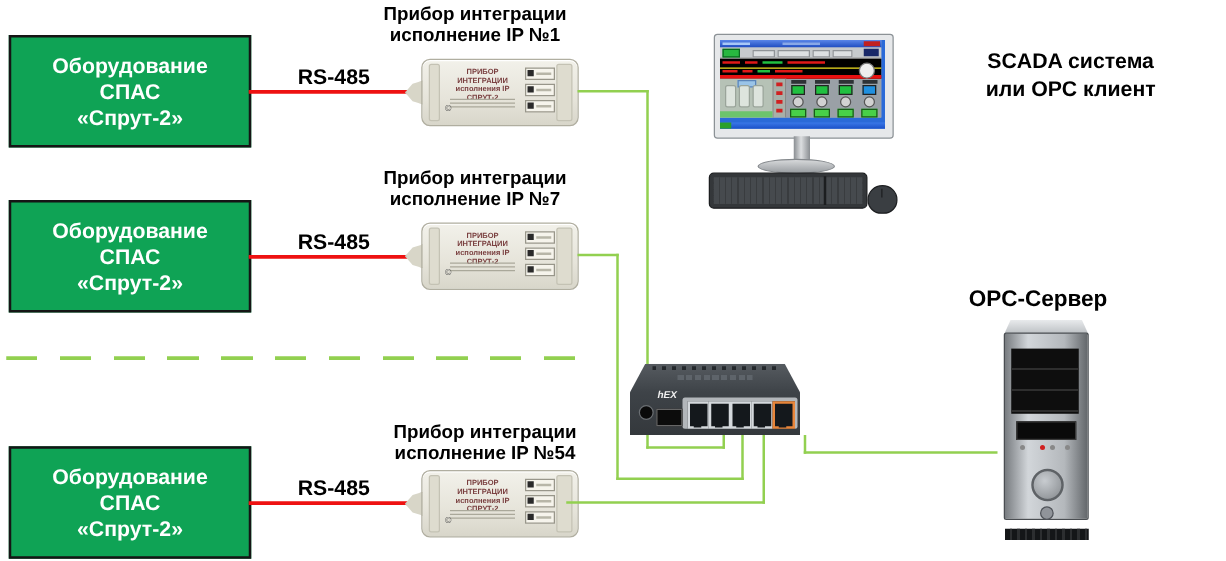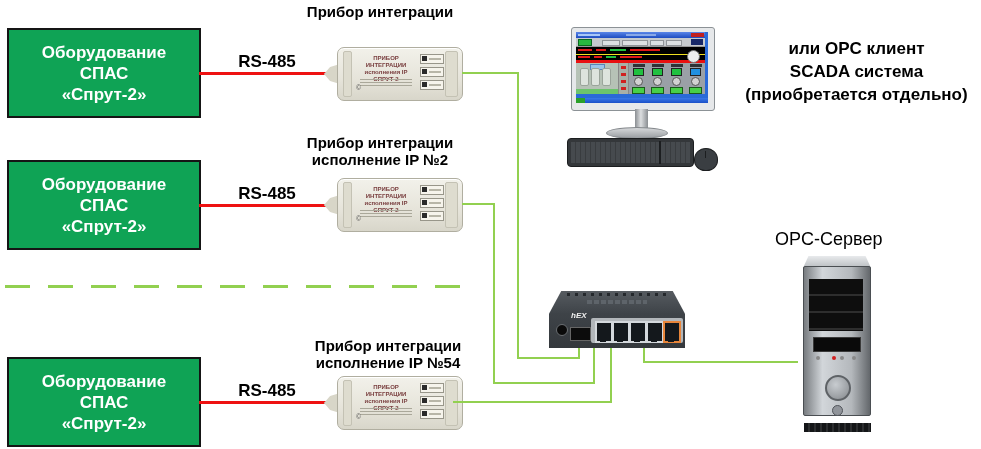--- a/index.html
+++ b/index.html
@@ -13,21 +13,21 @@
 
   
   .rl{position:absolute;height:3px;background:#ee1111;}
   .gl{position:absolute;background:#92d050;}
   .dashed-line{position:absolute;left:5px;top:285px;width:461px;height:3px;
     background:repeating-linear-gradient(90deg,#92d050 0 25px,rgba(0,0,0,0) 25px 43px);}
 
   
   .dev-label{position:absolute;width:180px;text-align:center;font-weight:bold;font-size:15px;line-height:17px;color:#000;}
   .rs485{position:absolute;width:72px;text-align:center;font-weight:bold;font-size:17px;color:#000;}
-  .big-label{position:absolute;font-weight:normal;font-size:17px;color:#000;}
+  .big-label{position:absolute;font-weight:bold;font-size:17px;color:#000;}
 
   
   .device{position:absolute;width:124px;height:52px;background:linear-gradient(180deg,#f2f1ea,#e6e4da 60%,#d8d6ca);
           border:1px solid #b0aea0;border-radius:7px;box-shadow:inset 0 1px 0 #fff;}
   .device .cap-l{position:absolute;left:5px;top:3px;bottom:3px;width:7px;background:#dedccf;border-radius:2px;border:1px solid #c4c2b4;}
   .device .cap-r{position:absolute;right:4px;top:3px;bottom:3px;width:11px;background:#dedccf;border-radius:2px;border:1px solid #c4c2b4;}
   .device .face-text{position:absolute;left:17px;top:7px;width:62px;text-align:center;
                      font-size:6px;line-height:7px;font-weight:bold;color:#7a4040;}
   .device .fine{position:absolute;left:22px;top:31px;width:52px;}
   .device .fine i{display:block;height:1px;background:#aaa89a;margin-bottom:2px;}
@@ -85,21 +85,21 @@
   .keyboard .keys{position:absolute;left:3px;top:3px;right:3px;bottom:3px;
     background-image:repeating-linear-gradient(90deg,#4a4e52 0 4px,#3a3d40 4px 5px),
                      repeating-linear-gradient(180deg,#4a4e52 0 4px,#3a3d40 4px 5px);
     opacity:.85;}
   .keyboard .div{position:absolute;right:32px;top:2px;bottom:2px;width:2px;background:#1c1e20;}
   .mouse{position:absolute;left:694px;top:148px;width:22px;height:21px;background:#3a3e42;
          border-radius:50% 50% 46% 46%;border:1px solid #1c1e20;}
   .mouse i{position:absolute;left:10px;top:2px;width:1px;height:7px;background:#1c1e20;}
 
   
-  .switch{position:absolute;left:549px;top:291px;width:136px;height:57px;
+  .switch{position:absolute;left:504px;top:291px;width:136px;height:57px;
           background:linear-gradient(180deg,#565b60,#3e4348 40%,#34383c);
           clip-path:polygon(9% 0,91% 0,100% 40%,100% 100%,0 100%,0 40%);}
   .switch .vents{position:absolute;left:18px;top:2px;width:100px;height:3px;
     background:repeating-linear-gradient(90deg,#24282c 0 3px,rgba(0,0,0,0) 3px 8px);}
   .switch .brand{position:absolute;left:38px;top:9px;width:60px;height:4px;
     background:repeating-linear-gradient(90deg,#5e646a 0 5px,rgba(0,0,0,0) 5px 7px);}
   .switch .hex{position:absolute;left:22px;top:21px;font-size:8px;line-height:8px;font-style:italic;
                font-weight:bold;color:#f0f0f0;}
   .switch .panel{position:absolute;left:42px;top:27px;width:92px;height:25px;background:#b2b6ba;border-radius:2px;}
   .switch .power{position:absolute;left:7px;top:33px;width:10px;height:10px;border-radius:50%;
@@ -155,24 +155,25 @@
 
   <div class="rl" style="left:199px;top:72px;width:128px;"></div>
   <div class="rl" style="left:199px;top:204px;width:128px;"></div>
   <div class="rl" style="left:199px;top:401px;width:128px;"></div>
   <div class="rs485" style="left:231px;top:52px;">RS-485</div>
   <div class="rs485" style="left:231px;top:184px;">RS-485</div>
   <div class="rs485" style="left:231px;top:381px;">RS-485</div>
 
   <div class="dev-label" style="left:290px;top:3px;">
     <div>Прибор интеграции</div>
+    <div>исполнение IP №1</div>
   </div>
   <div class="dev-label" style="left:290px;top:134px;">
     <div>Прибор интеграции</div>
-    <div>исполнение IP №2</div>
+    <div>исполнение IP №7</div>
   </div>
   <div class="dev-label" style="left:298px;top:337px;">
     <div>Прибор интеграции</div>
     <div>исполнение IP №54</div>
   </div>
 
   <div class="plug" style="left:324px;top:64px;"></div>
   <div class="device" style="left:337px;top:47px;">
     <i class="cap-l"></i>
     <i class="cap-r"></i>
@@ -363,23 +364,22 @@
   <div class="stand-base"></div>
   <div class="keyboard">
     <div class="keys"></div>
     <div class="div"></div>
   </div>
   <div class="mouse">
       <i></i>
     </div>
 
   <div class="scada-note">
+    <div>SCADA система</div>
     <div>или OPC клиент</div>
-    <div>SCADA система</div>
-    <div>(приобретается отдельно)</div>
   </div>
 
   <div class="switch">
     <i class="vents"></i>
     <i class="brand"></i>
     <span class="hex">hEX</span>
     <i class="panel"></i>
     <i class="power"></i>
     <i class="sfp"></i>
     <i class="port" style="left:46px;">

